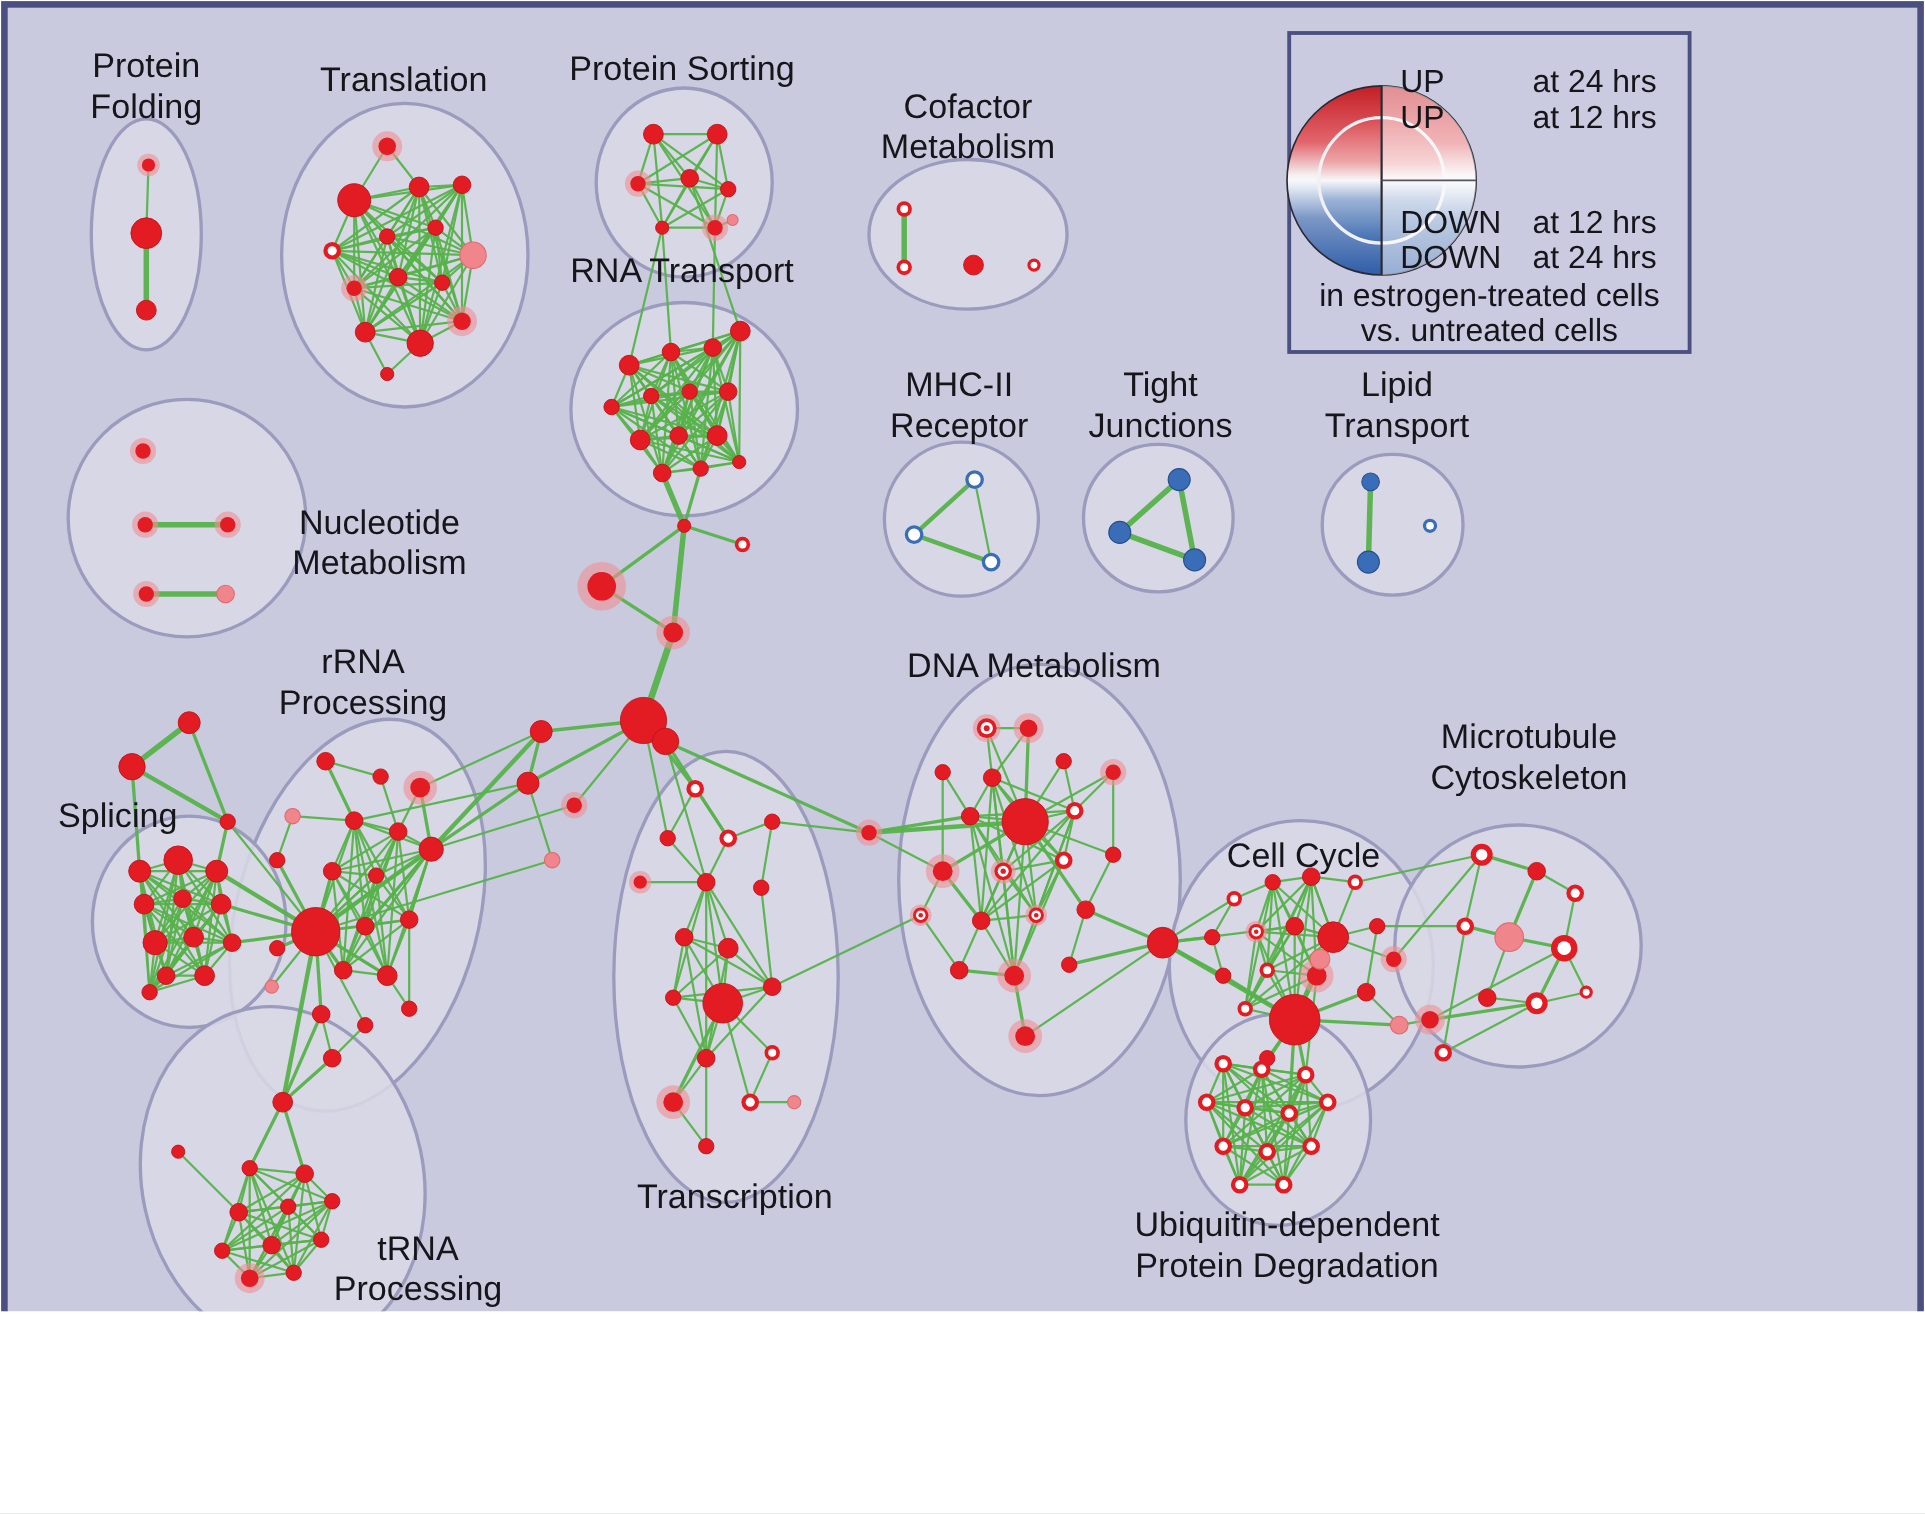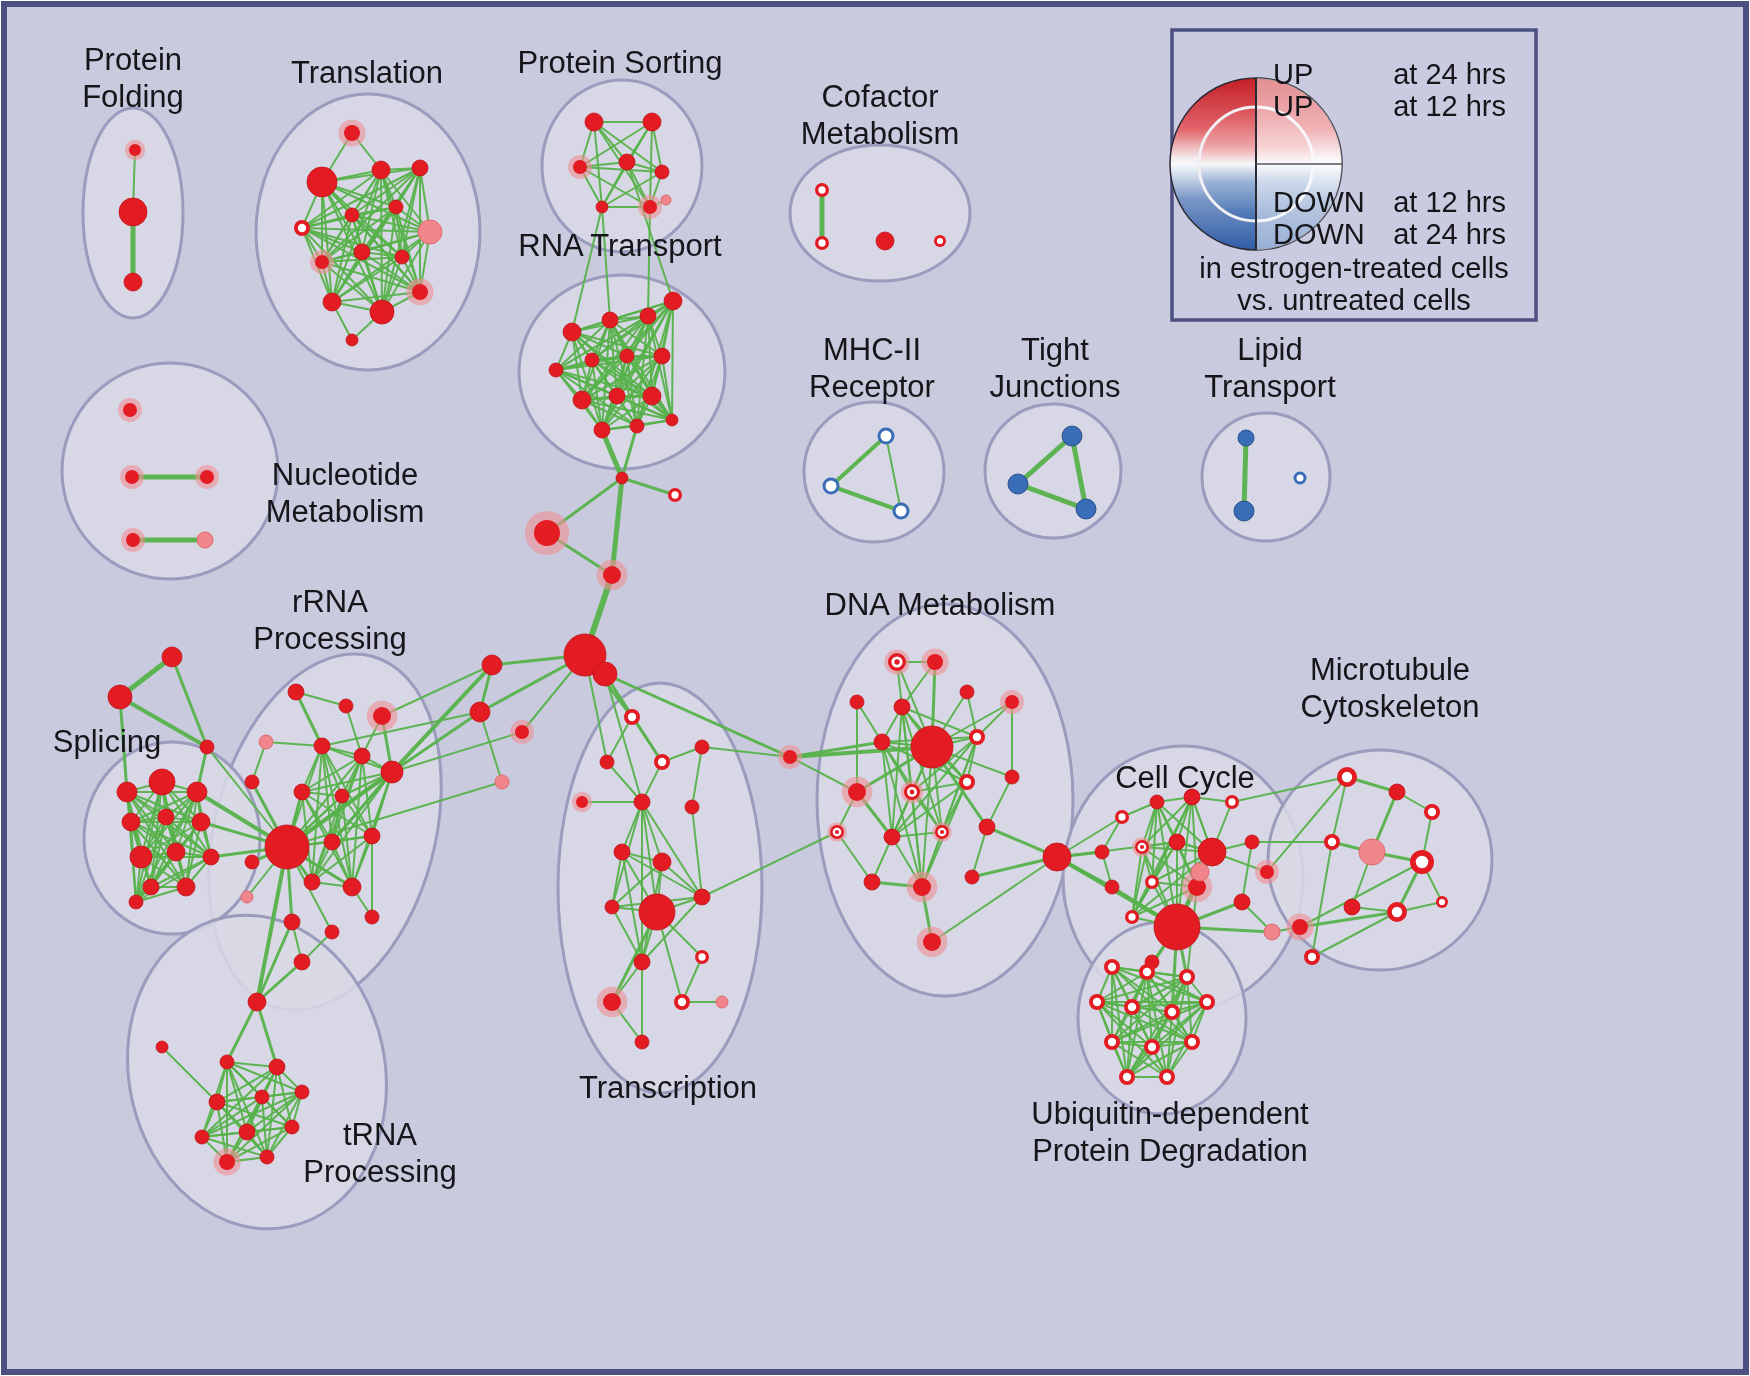--- a/index.html
+++ b/index.html
@@ -1,16 +1,16 @@
 <!DOCTYPE html>
 <html><head>
 <meta charset="utf-8">
 <style>
   html,body { margin:0; padding:0; background:#ffffff; font-family:"Liberation Sans","DejaVu Sans",sans-serif; }
-  .figure-wrap { width:1750px; height:1376px; position:relative; }
+  .figure-wrap { width:1750px; height:1192px; position:relative; }
   svg { display:block; }
   svg text { font-family:"Liberation Sans","DejaVu Sans",sans-serif; fill:#15151a; }
   .legend-label { font-size:29px; }
   .legend-footer { font-size:29px; }
 </style>
 </head>
 <body>
 
 <div class="figure-wrap">
 <svg width="1750" height="1376" viewBox="0 0 1750 1376">

